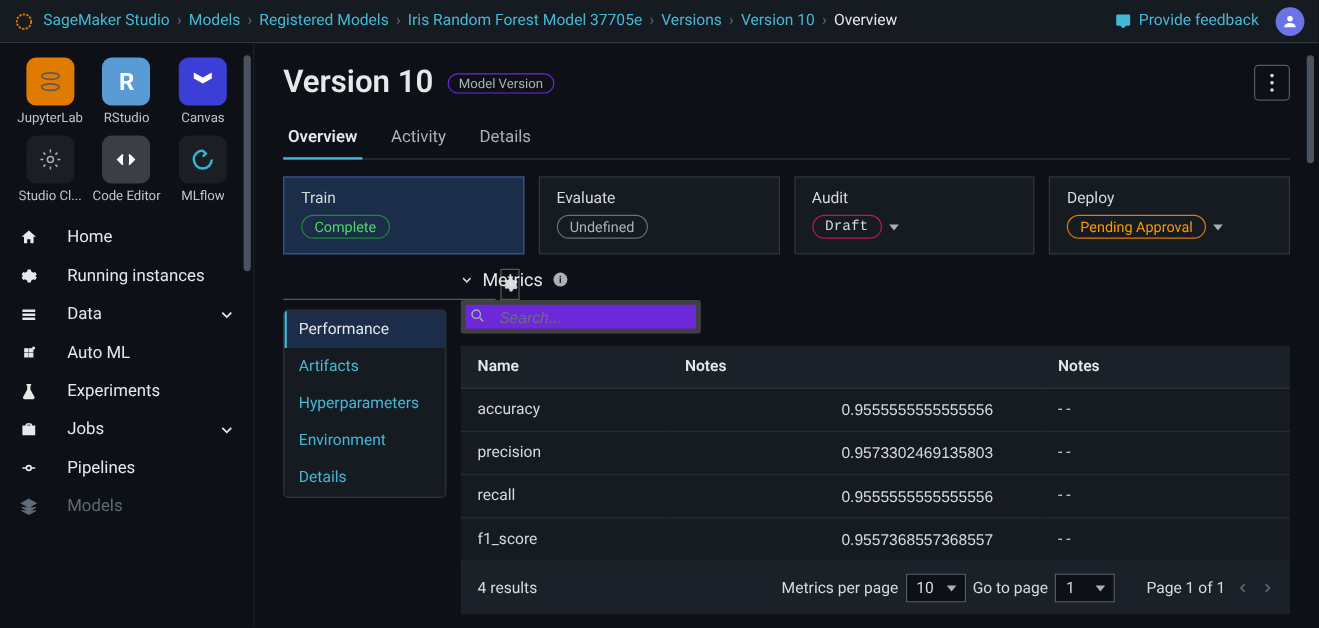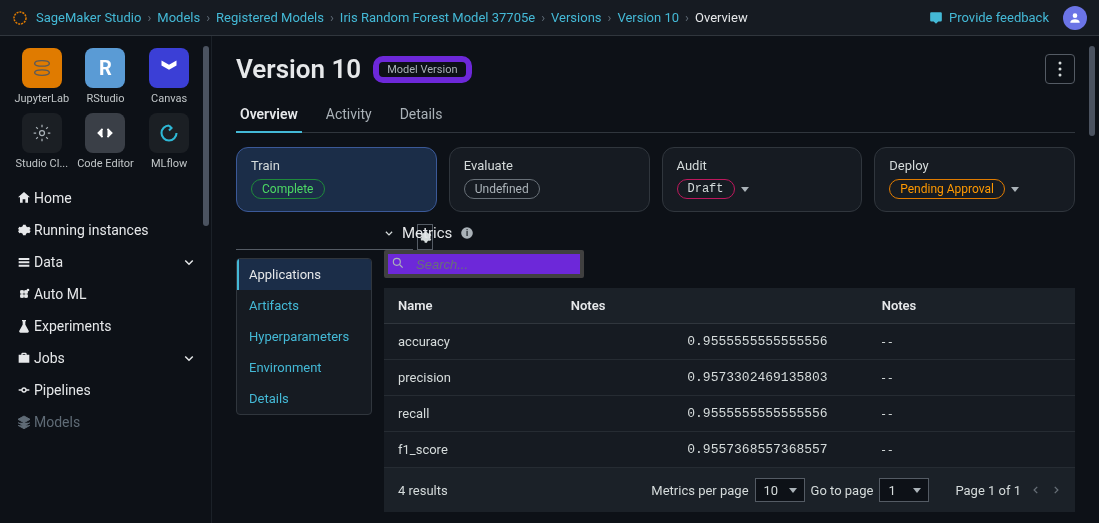--- a/index.html
+++ b/index.html
@@ -118,21 +118,21 @@
   color: #c1c6c8;
   white-space: nowrap;
   overflow: hidden;
   text-overflow: ellipsis;
   max-width: 60px;
   text-align: center;
 }
 .nav-item {
   display: flex;
   align-items: center;
-  gap: 2px;
+  gap: 24px;
   padding: 8px 8px;
   color: #e6e8ea;
   font-size: 14px;
   cursor: pointer;
   border-radius: 4px;
 }
 .nav-item svg { flex-shrink: 0; }
 .nav-item.dim { color: #5f6b76; }
 .nav-item .chev-right {
   margin-left: auto;
@@ -161,21 +161,21 @@
   display: flex;
   align-items: center;
   gap: 12px;
 }
 .page-title {
   font-size: 26px;
   font-weight: 600;
   color: #e6e8ea;
 }
 .badge-pill {
-  border: 6px solid #6d28d9;
+  border: 1px solid #6d28d9;
   color: #aab2b8;
   border-radius: 10px;
   padding: 1px 8px;
   font-size: 11px;
 }
 .kebab-btn {
   width: 30px; height: 30px;
   border: 1px solid #545b64;
   border-radius: 4px;
   background: transparent;
@@ -211,21 +211,21 @@
 }
 .stage-row {
   display: flex;
   gap: 12px;
   margin-top: 14px;
 }
 .stage-card {
   flex: 1;
   background: #161b22;
   border: 1px solid #30363d;
-  border-radius: 12px;
+  border-radius: 0;
   padding: 10px 10px 12px 14px;
 }
 .stage-card.hl {
   border-color: #3b5998;
   background: #1b2d48;
 }
 .stage-title {
   font-size: 13px;
   color: #d5dbdb;
   margin-bottom: 6px;
@@ -364,21 +364,21 @@
   border-bottom: 1px solid #30363d;
 }
 .table td {
   padding: 10px 14px;
   font-size: 13px;
   border-bottom: 1px solid #262c33;
   color: #d5dbdb;
 }
 .table td.valcell {
   text-align: right;
-  font-family: Liberation Mono, monospace;
+  font-family: Liberation Sans, sans-serif;
   padding-right: 40px;
 }
 .pager {
   display: flex;
   align-items: center;
   gap: 6px;
   padding: 10px 14px;
   background: #1b2128;
   font-size: 13px;
   color: #d5dbdb;
@@ -624,21 +624,21 @@
       <div class="left-col">
         <div class="filter-row">
           <input class="filter-input" style="">
           <button class="gear-btn">
             <svg width="14" height="14" viewBox="0 0 24 24">
                 <path fill="currentColor" d="M12 8a4 4 0 1 0 4 4 4 4 0 0 0-4-4zm9 4a7.5 7.5 0 0 0-.14-1.5l2-1.56-2-3.46-2.35.94a7.6 7.6 0 0 0-2.6-1.5L15.5 2h-4l-.41 2.42a7.6 7.6 0 0 0-2.6 1.5L6.14 5l-2 3.46 2 1.56A7.5 7.5 0 0 0 6 12a7.5 7.5 0 0 0 .14 1.5l-2 1.56 2 3.46 2.35-.94a7.6 7.6 0 0 0 2.6 1.5L11.5 22h4l.41-2.42a7.6 7.6 0 0 0 2.6-1.5l2.35.94 2-3.46-2-1.56A7.5 7.5 0 0 0 21 12z"></path>
               </svg>
           </button>
         </div>
         <div class="subtabs">
-            <div class="subtab active">Applications</div>
+            <div class="subtab active">Performance</div>
             <div class="subtab">Artifacts</div>
             <div class="subtab">Hyperparameters</div>
             <div class="subtab">Environment</div>
             <div class="subtab">Details</div>
           </div>
       </div>
 
       <div class="right-col">
         <div class="metrics-head-row">
           <span class="collapse-caret">

